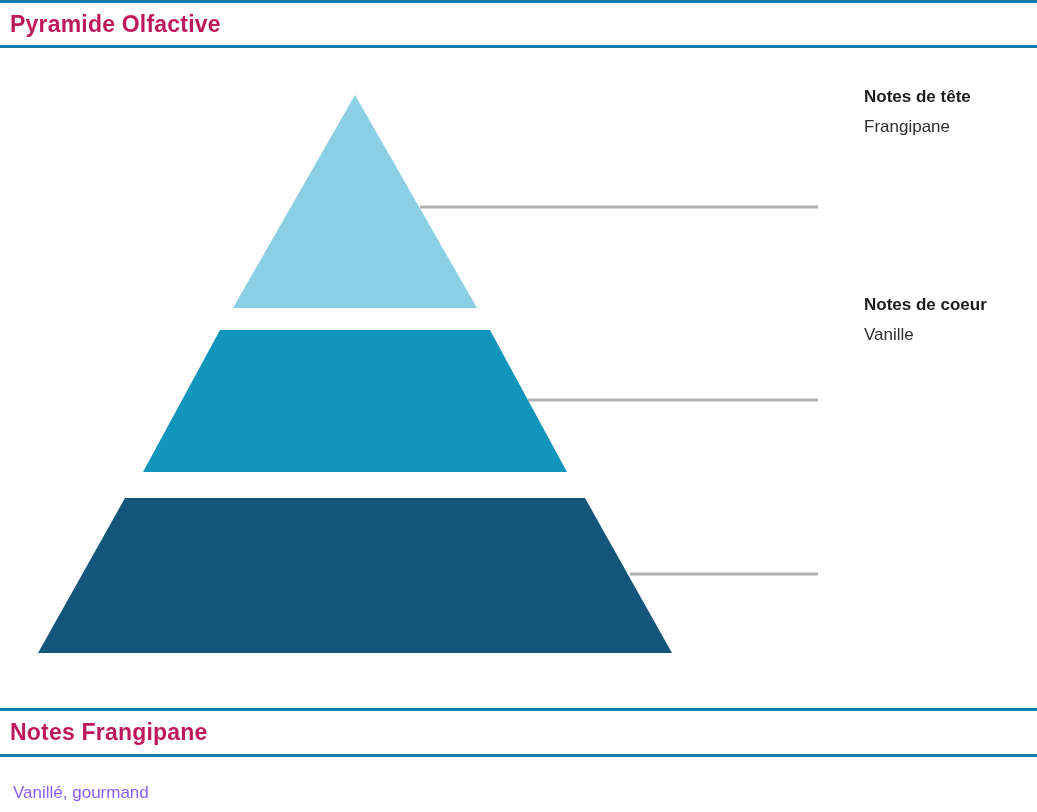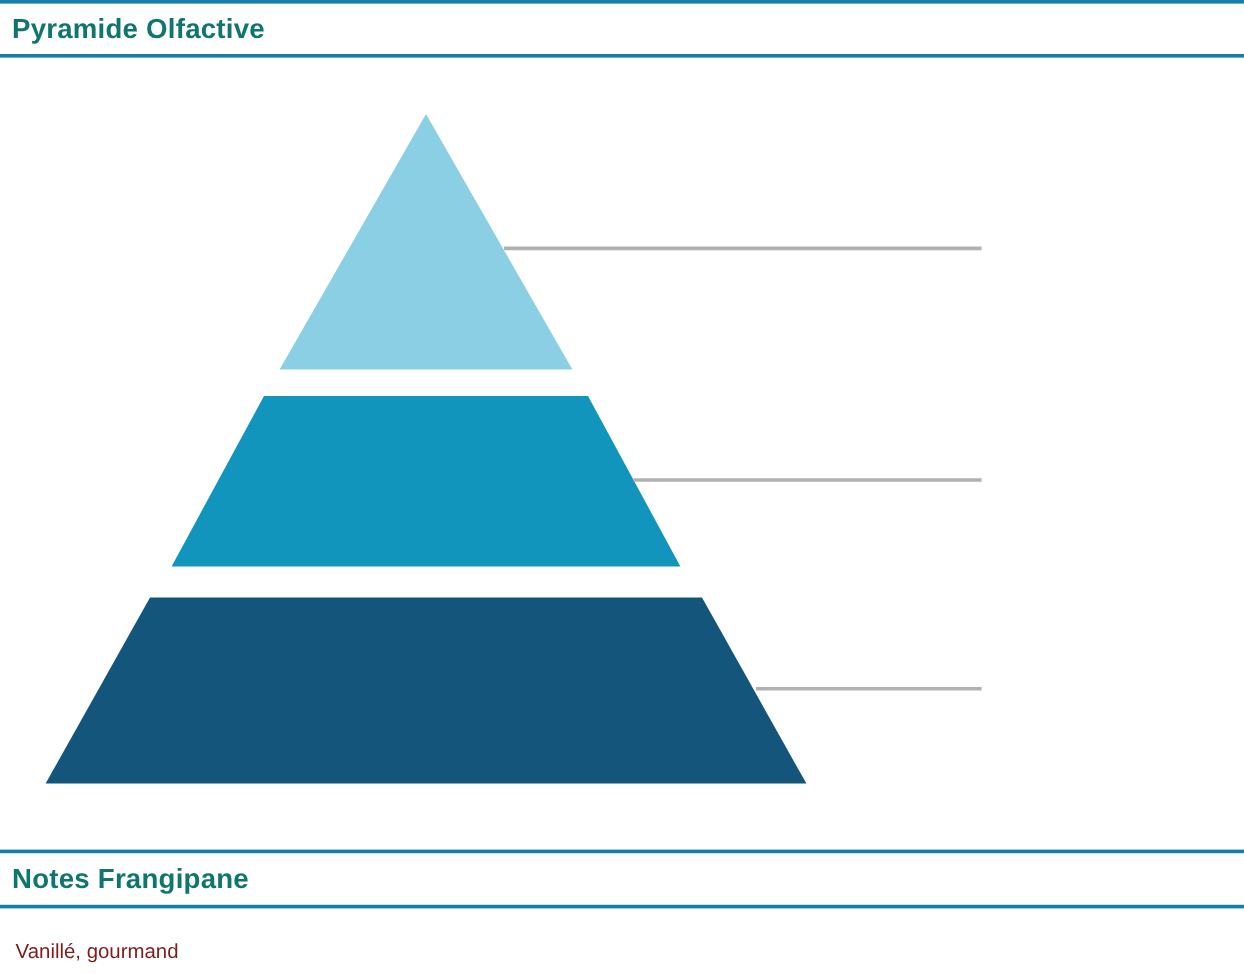--- a/index.html
+++ b/index.html
@@ -16,62 +16,70 @@
     position: absolute; left: 0; right: 0; height: 3px;
     background: #117fa9;
   }
   .rule.r-top1 { top: 0; }
   .rule.r-top2 { top: 45px; }
   .rule.r-bot1 { top: 708px; }
   .rule.r-bot2 { top: 754px; }
 
   .section-title {
     position: absolute; left: 10px;
-    font-size: 23px; font-weight: bold; color: #0f766e;
+    font-size: 23px; font-weight: bold; color: #be185d;
     letter-spacing: 0.2px; white-space: nowrap;
   }
   .section-title.t1 { top: 11px; }
   .section-title.t2 { top: 719px; }
 
   .pyramid-svg { position: absolute; left: 0; top: 0; }
 
   .level-label {
     position: absolute; left: 864px; width: 172px;
     font-size: 17px; line-height: 20px; white-space: nowrap;
   }
   .level-label .lvl-name { font-weight: bold; color: #1c1c1c; display: block; }
   .level-label .lvl-notes { color: #2e2e2e; display: block; margin-top: 10px; }
   .level-label.l1 { top: 87px; }
   .level-label.l2 { top: 295px; }
   .level-label.l3 { top: 501px; }
 
   .notes-desc {
     position: absolute; left: 13px; top: 783px;
-    font-size: 17px; color: #7f1d1d; white-space: nowrap;
+    font-size: 17px; color: #8b5cf6; white-space: nowrap;
   }
 </style>
 </head>
 <body>
 
 <div class="stage">
 
   <div class="rule r-top1"></div>
   <h1 class="section-title t1">Pyramide Olfactive</h1>
   <div class="rule r-top2"></div>
 
   <svg class="pyramid-svg" width="1037" height="812" viewBox="0 0 1037 812">
     <polygon points="355,95 477,308 233,308" fill="#8acfe3"></polygon>
     <polygon points="220,330 490,330 567,472 143,472" fill="#1295bd"></polygon>
     <polygon points="125,498 585,498 672,653 38,653" fill="#14567b"></polygon>
     <line x1="420" y1="207" x2="818" y2="207" stroke="#b1b1b1" stroke-width="3"></line>
     <line x1="528" y1="400" x2="818" y2="400" stroke="#b1b1b1" stroke-width="3"></line>
     <line x1="630" y1="574" x2="818" y2="574" stroke="#b1b1b1" stroke-width="3"></line>
   </svg>
 
+  <div class="level-label l1">
+    <span class="lvl-name">Notes de tête</span>
+    <span class="lvl-notes">Frangipane</span>
+  </div>
 
+  <div class="level-label l2">
+    <span class="lvl-name">Notes de coeur</span>
+    <span class="lvl-notes">Vanille</span>
+  </div>
 
 
   <div class="rule r-bot1"></div>
   <h2 class="section-title t2">Notes Frangipane</h2>
   <div class="rule r-bot2"></div>
 
   <div class="notes-desc">Vanillé, gourmand</div>
 
 </div>
 

